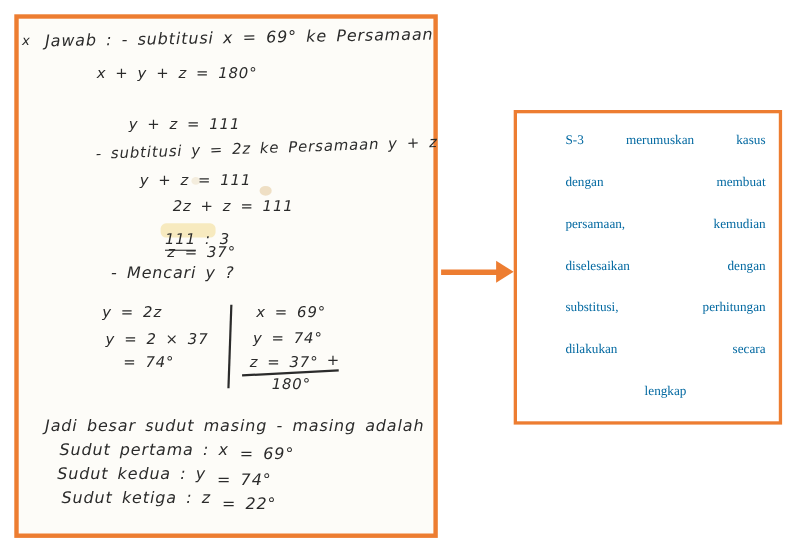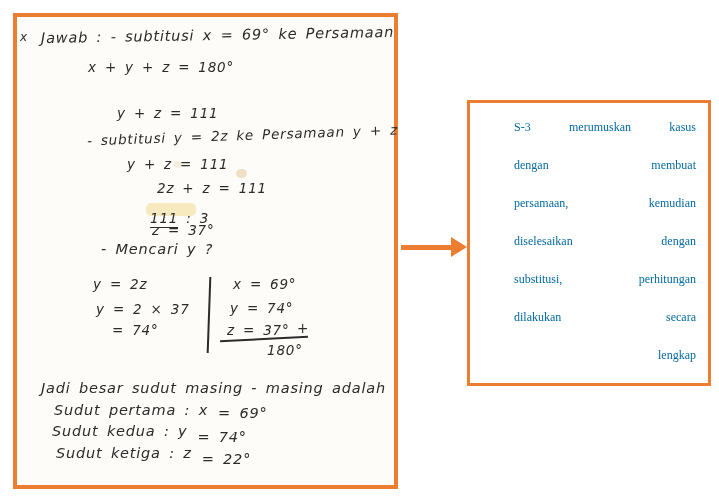--- a/index.html
+++ b/index.html
@@ -33,21 +33,21 @@
               border-top:10px solid transparent;border-bottom:10px solid transparent;
               border-left:16px solid #ED7D31;}
 
   
   .annot{position:absolute;left:467px;top:100px;width:244px;height:286px;
          border:3px solid #ED7D31;box-sizing:border-box;background:#ffffff;
          padding:5px 12px 0 12px;}
   .jline{display:flex;justify-content:space-between;align-items:baseline;
          font-family:"Liberation Serif",serif;font-size:12px;line-height:38px;height:38px;
          color:#0369a1;margin-left:32px;}
-  .jline.last{justify-content:flex-end;}
+  .jline.last{justify-content:center;}
 </style>
 </head>
 <body>
 
 <div id="page">
 
   <div class="worksheet"></div>
   <div class="stain a"></div>
   <div class="stain b"></div>
   <div class="hilite"></div>
@@ -74,21 +74,21 @@
   <div class="hw" style="left:96px;top:302px;">y = 2 × 37</div>
   <div class="hw" style="left:112px;top:323px;">= 74°</div>
 
   <div class="divider"></div>
 
   <div class="hw" style="left:233px;top:277px;">x = 69°</div>
   <div class="hw" style="left:230px;top:301px;text-align:center;">y = 74°</div>
   <div class="hw" style="left:227px;top:323px;">z = 37°</div>
   <div class="hw" style="left:297px;top:321px;">+</div>
   <div class="sumrule"></div>
-  <div class="hw" style="left:247px;top:343px;margin-left:20px;">180°</div>
+  <div class="hw" style="left:247px;top:343px;">180°</div>
 
   <div class="hw big" style="left:41px;top:381px;">Jadi besar sudut masing - masing adalah</div>
   <div class="hw big" style="left:54px;top:403px;">
     <span>Sudut pertama : x</span><span class="tail low1">= 69°</span>
   </div>
   <div class="hw big" style="left:52px;top:424px;">
     <span>Sudut kedua : y</span><span class="tail">= 74°</span>
   </div>
   <div class="hw big" style="left:56px;top:446px;">
     <span>Sudut ketiga : z</span><span class="tail">= 22°</span>

